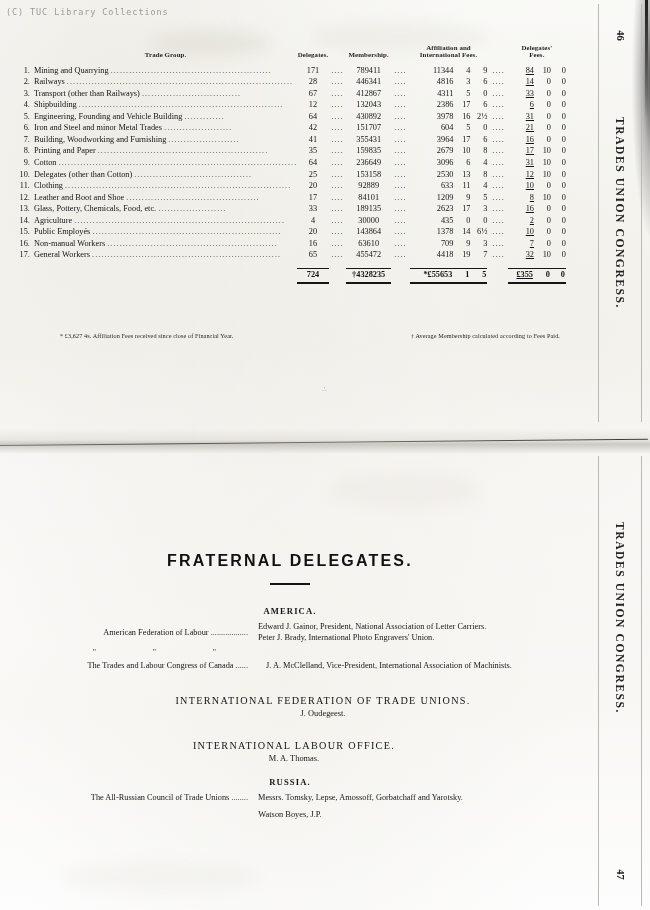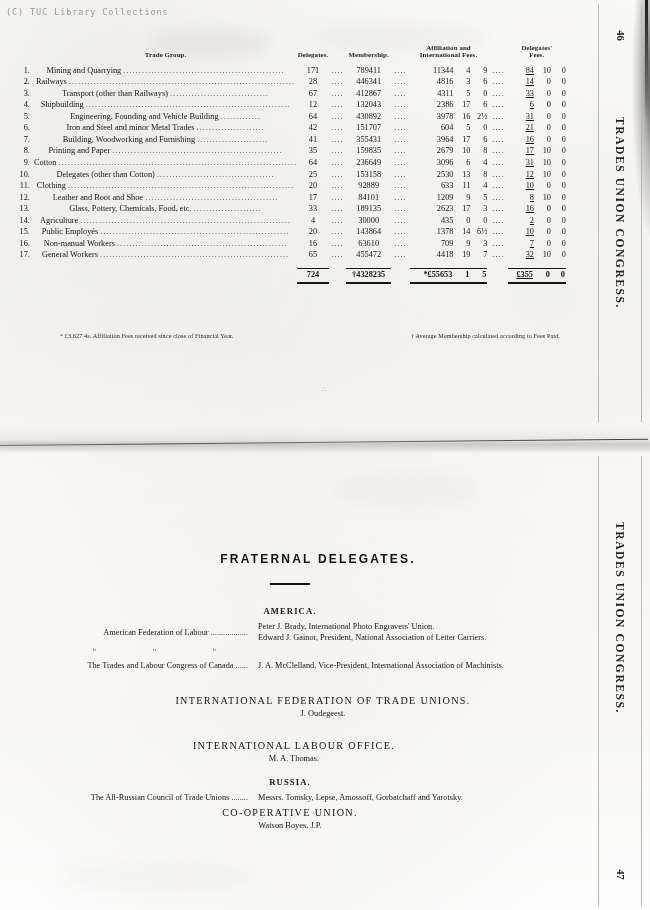--- a/index.html
+++ b/index.html
@@ -161,21 +161,21 @@
     letter-spacing: .1px;
   }
   table.stats td {
     padding: 1.55px 0;
     vertical-align: baseline;
     color: #141414;
     white-space: nowrap;
   }
 
   .c-num   { width: 17px;  text-align: right; padding-right: 4px !important; }
-  .c-name  { width: 214px; text-align: center; }
+  .c-name  { width: 214px; text-align: left; }
   .c-del   { width: 34px;  text-align: center; }
   .c-dot1  { width: 34px;  text-align: center; }
   .c-mem   { width: 62px;  text-align: center; }
   .c-dot2  { width: 38px;  text-align: center; }
   .c-fee   { width: 84px;  text-align: right; padding-right: 2px !important; }
   .c-dot3  { width: 38px;  text-align: center; }
   .c-dfee  { width: 66px;  text-align: right; }
   .dots { color: #30302f; letter-spacing: 1.1px; font-size: 8px; }
 
   .hdr-money {
@@ -222,25 +222,24 @@
   }
 
   
   .fd-title {
     position: absolute;
     left: 0;
     top: 100px;
     width: 580px;
     text-align: center;
     font-family: "Liberation Sans", sans-serif;
-    font-size: 12px;
+    font-size: 16px;
     font-weight: 700;
     letter-spacing: 2.2px;
     color: #111;
-    margin-left: 28px;
   }
   .fd-rule {
     position: absolute;
     left: 50%;
     top: 131px;
     transform: translateX(-50%);
     margin-left: -35px;
     width: 40px;
     height: 2.4px;
     background: #141414;
@@ -573,32 +572,32 @@
 
     <div class="fd-title">FRATERNAL DELEGATES.</div>
     <div class="fd-rule"></div>
 
     <div class="fd-body" id="fd-body">
         <div style="position: absolute; left: 0px; top: 154px; width: 580px;">
           <div class="country">AMERICA.</div>
           <div class="org-block" style="padding-top: 5px;">
             <div class="org-left">American Federation of Labour ..................</div>
             <div class="org-right">
+              <div>Edward J. Gainor, President, National Association of Letter Carriers.</div>
               <div>Peter J. Brady, International Photo Engravers' Union.</div>
-              <div>Edward J. Gainor, President, National Association of Letter Carriers.</div>
             </div>
           </div>
           <div class="ditto-row">
             <span class="d1">"</span>
             <span class="d2">"</span>
             <span class="d3">"</span>
           </div>
         </div>
         <div style="position: absolute; left: 0px; top: 203px; width: 580px;">
-          <div class="org-block" style="padding-top: 5px;">
+          <div class="org-block" style="padding-top: 5px; gap: 8px;">
             <div class="org-left">The Trades and Labour Congress of Canada ......</div>
             <div class="org-right">
               <div>J. A. McClelland, Vice-President, International Association of Machinists.</div>
             </div>
           </div>
         </div>
         <div style="position: absolute; left: 0px; top: 243px; width: 580px; margin-left: 33px;">
           <div class="center-org">INTERNATIONAL FEDERATION OF TRADE UNIONS.</div>
           <div class="center-name">J. Oudegeest.</div>
         </div>
@@ -609,19 +608,18 @@
         <div style="position: absolute; left: 0px; top: 325px; width: 580px;">
           <div class="country">RUSSIA.</div>
           <div class="org-block" style="padding-top: 5px;">
             <div class="org-left">The All-Russian Council of Trade Unions ........</div>
             <div class="org-right">
               <div>Messrs. Tomsky, Lepse, Amossoff, Gorbatchaff and Yarotsky.</div>
             </div>
           </div>
         </div>
         <div style="position: absolute; left: 0px; top: 355px; width: 580px;">
-          <div class="center-org">CO-OPERATIVE UNION.</div>
           <div class="center-name">Watson Boyes, J.P.</div>
         </div>
       </div>
   </div>
 
 </div>
 
 </body></html>

